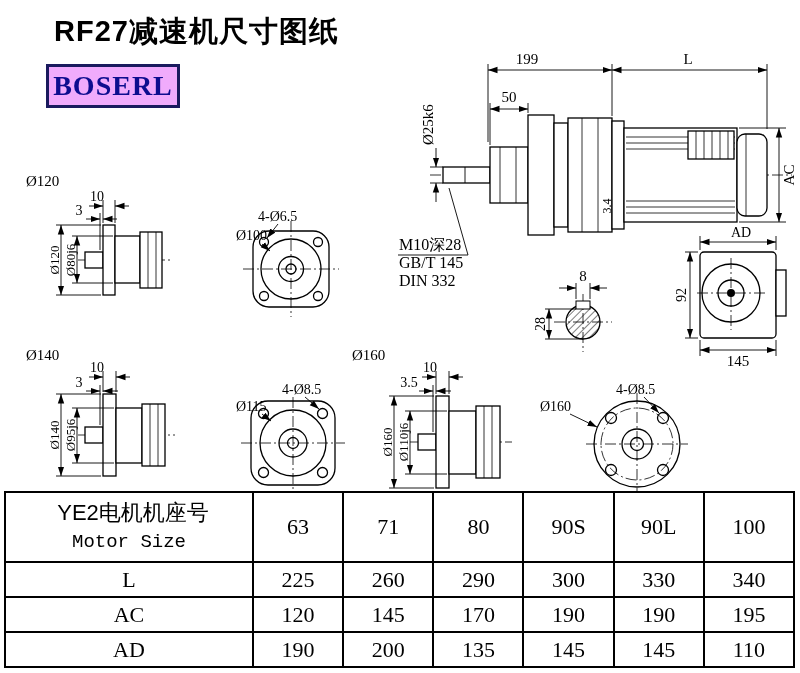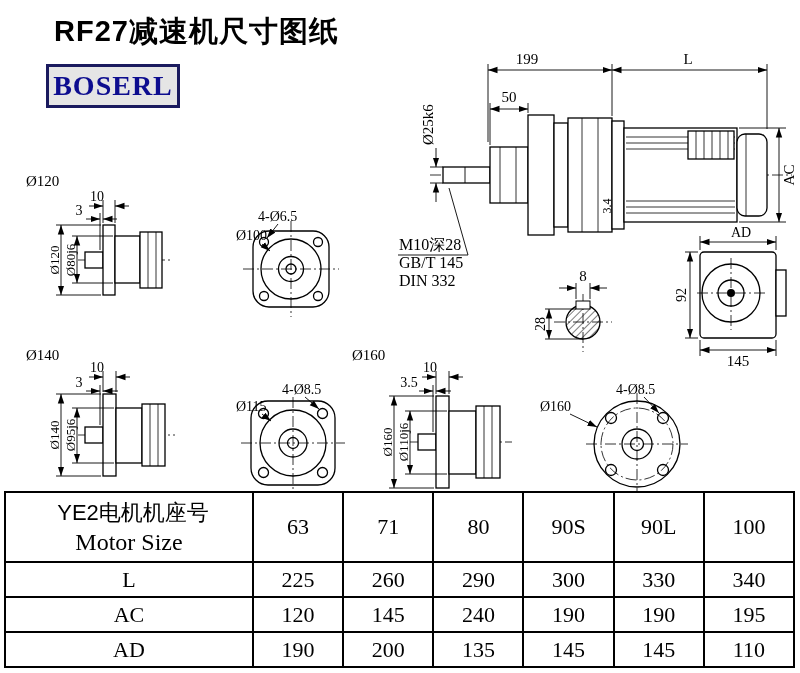--- a/index.html
+++ b/index.html
@@ -1,39 +1,39 @@
 <!DOCTYPE html>
 <html><head>
 <meta charset="utf-8">
 <style>
   html,body{margin:0;padding:0;background:#fff;}
   .page{position:relative;width:800px;height:673px;background:#ffffff;overflow:hidden;
         font-family:"Liberation Serif",serif;color:#000;}
   .title{position:absolute;left:54px;top:12px;font-family:"Liberation Sans",sans-serif;
          font-weight:bold;font-size:29px;letter-spacing:1px;white-space:nowrap;text-align:right;}
   .logo{position:absolute;left:46px;top:64px;width:128px;height:38px;border:3px solid #1a1a5e;
-        display:flex;align-items:center;justify-content:center;background:#e5e5e5;}
+        display:flex;align-items:center;justify-content:center;background:#f0abfc;}
   .logo span{font-family:"Liberation Serif",serif;font-size:28px;font-weight:bold;
              color:#0d0d8f;letter-spacing:1px;}
   svg.drawing{position:absolute;left:0;top:0;}
   svg .ln{stroke:#000;stroke-width:1.3;fill:#fff;}
   svg .lnf{stroke:#000;stroke-width:1.3;fill:none;}
   svg .thin{stroke:#000;stroke-width:0.8;fill:none;}
   svg .cl{stroke:#000;stroke-width:0.8;fill:none;stroke-dasharray:11 3 2 3;}
   svg .dim{stroke:#000;stroke-width:0.9;fill:none;}
   svg text{font-family:"Liberation Serif",serif;fill:#000;}
   svg .t16{font-size:16px;} svg .t15{font-size:15px;} svg .t14{font-size:14px;}
   svg .t13{font-size:13px;} svg .t12{font-size:12px;}
   table.dim-table{position:absolute;left:4px;top:491px;width:791px;border-collapse:collapse;
                   table-layout:fixed;background:#fff;}
   table.dim-table td{border:2px solid #000;text-align:center;vertical-align:middle;
                      font-size:22px;padding:0;font-family:"Liberation Serif",serif;}
   tr.hrow{height:70px;} tr.drow{height:35px;}
   td.hcell .cn{font-family:"Liberation Sans",sans-serif;font-size:22px;line-height:30px;padding-left:8px;}
-  td.hcell .mono{font-family:Liberation Serif, serif;font-size:24px;line-height:28px;}
+  td.hcell .mono{font-family:Liberation Mono, monospace;font-size:19px;line-height:28px;}
 </style>
 </head>
 <body>
 
 <div class="page">
 
   <div class="title">RF27减速机尺寸图纸</div>
   <div class="logo">
     <span>BOSERL</span>
   </div>
@@ -324,21 +324,21 @@
         <td>260</td>
         <td>290</td>
         <td>300</td>
         <td>330</td>
         <td>340</td>
       </tr>
       <tr class="drow">
         <td>AC</td>
         <td>120</td>
         <td>145</td>
-        <td>240</td>
+        <td>170</td>
         <td>190</td>
         <td>190</td>
         <td>195</td>
       </tr>
       <tr class="drow">
         <td>AD</td>
         <td>190</td>
         <td>200</td>
         <td>135</td>
         <td>145</td>

